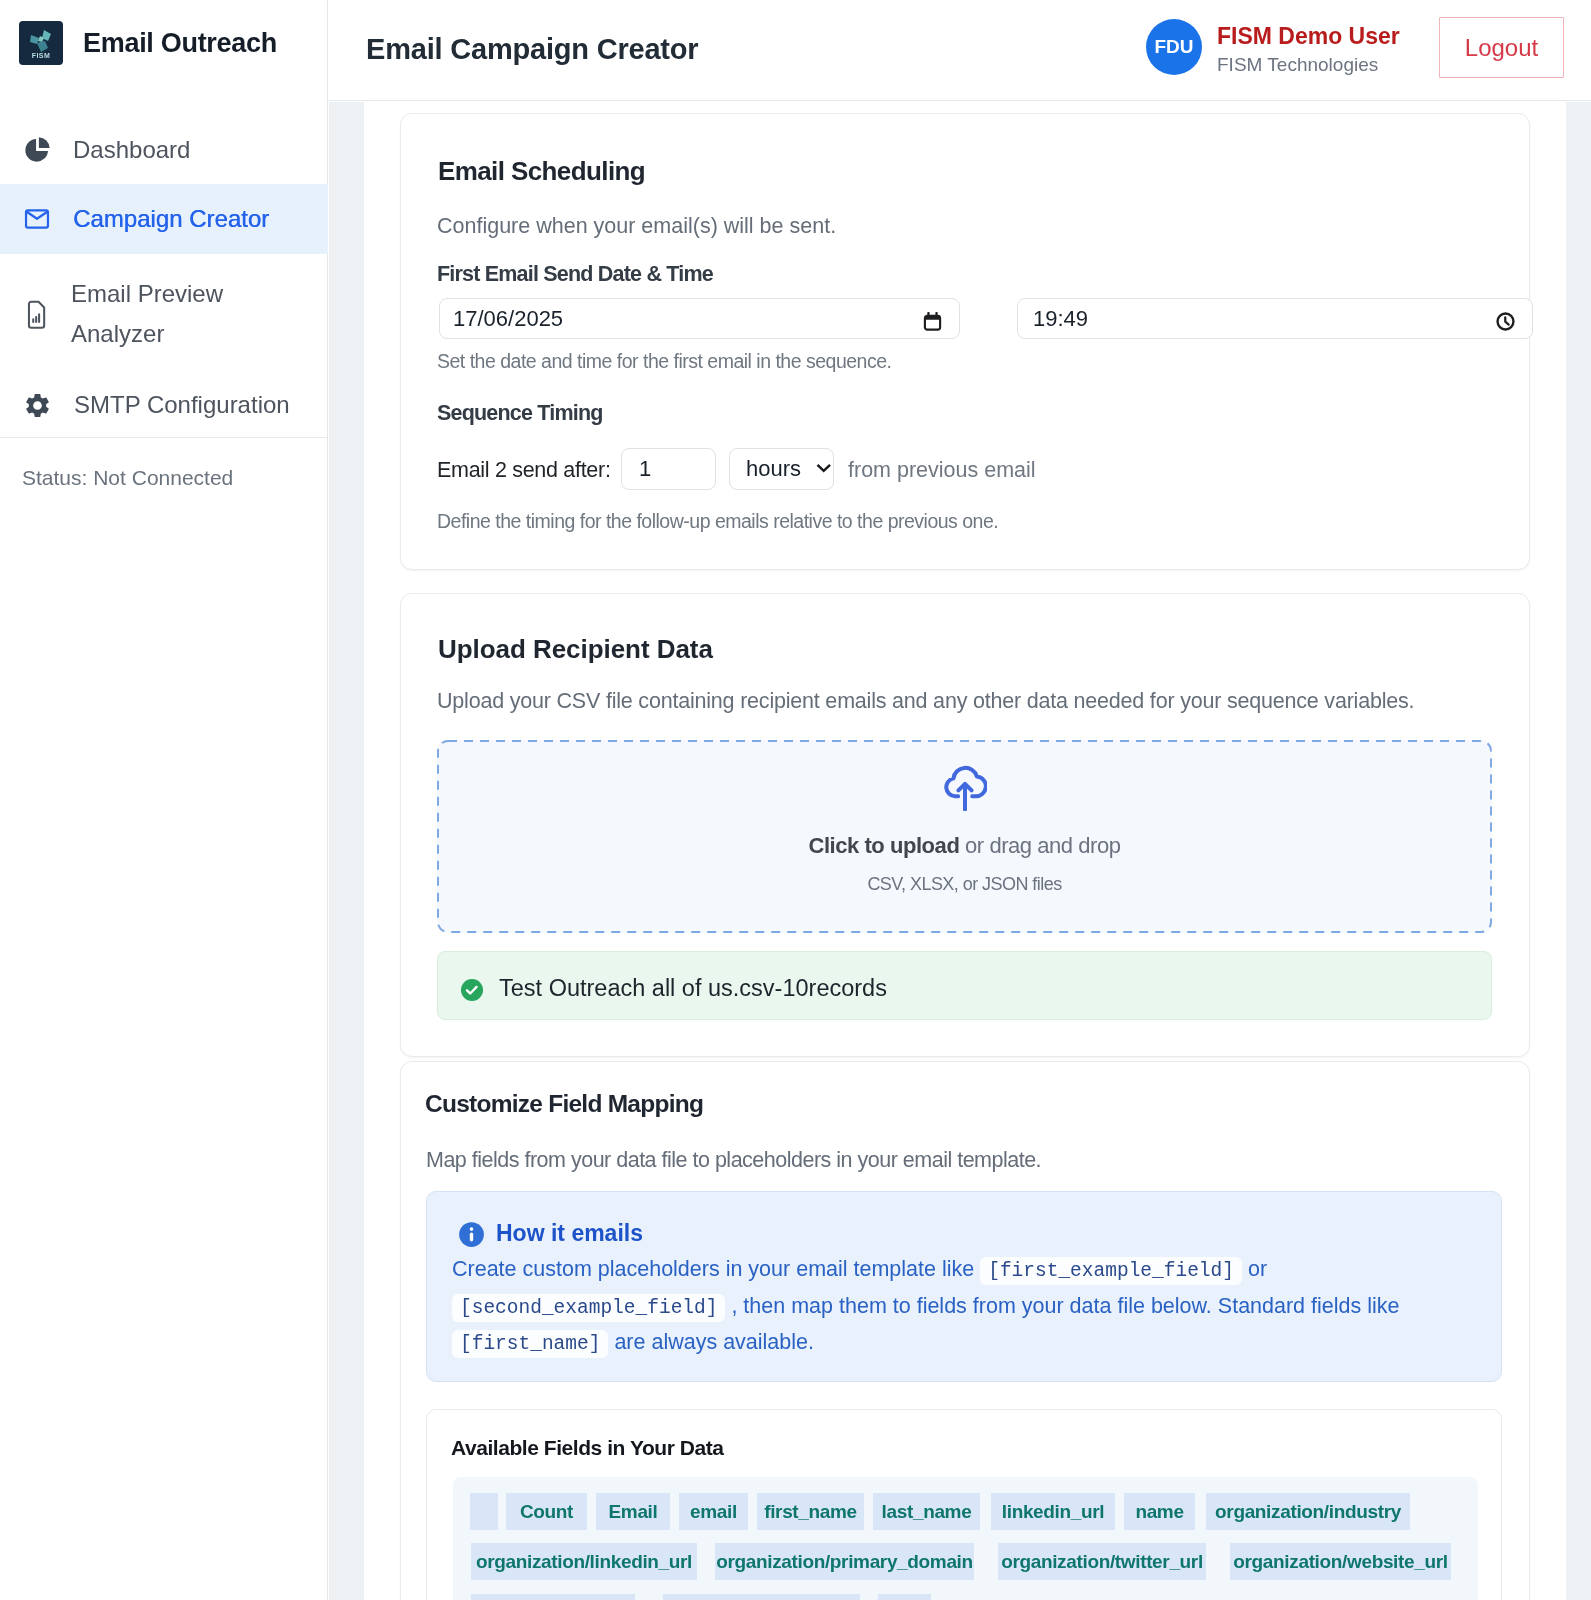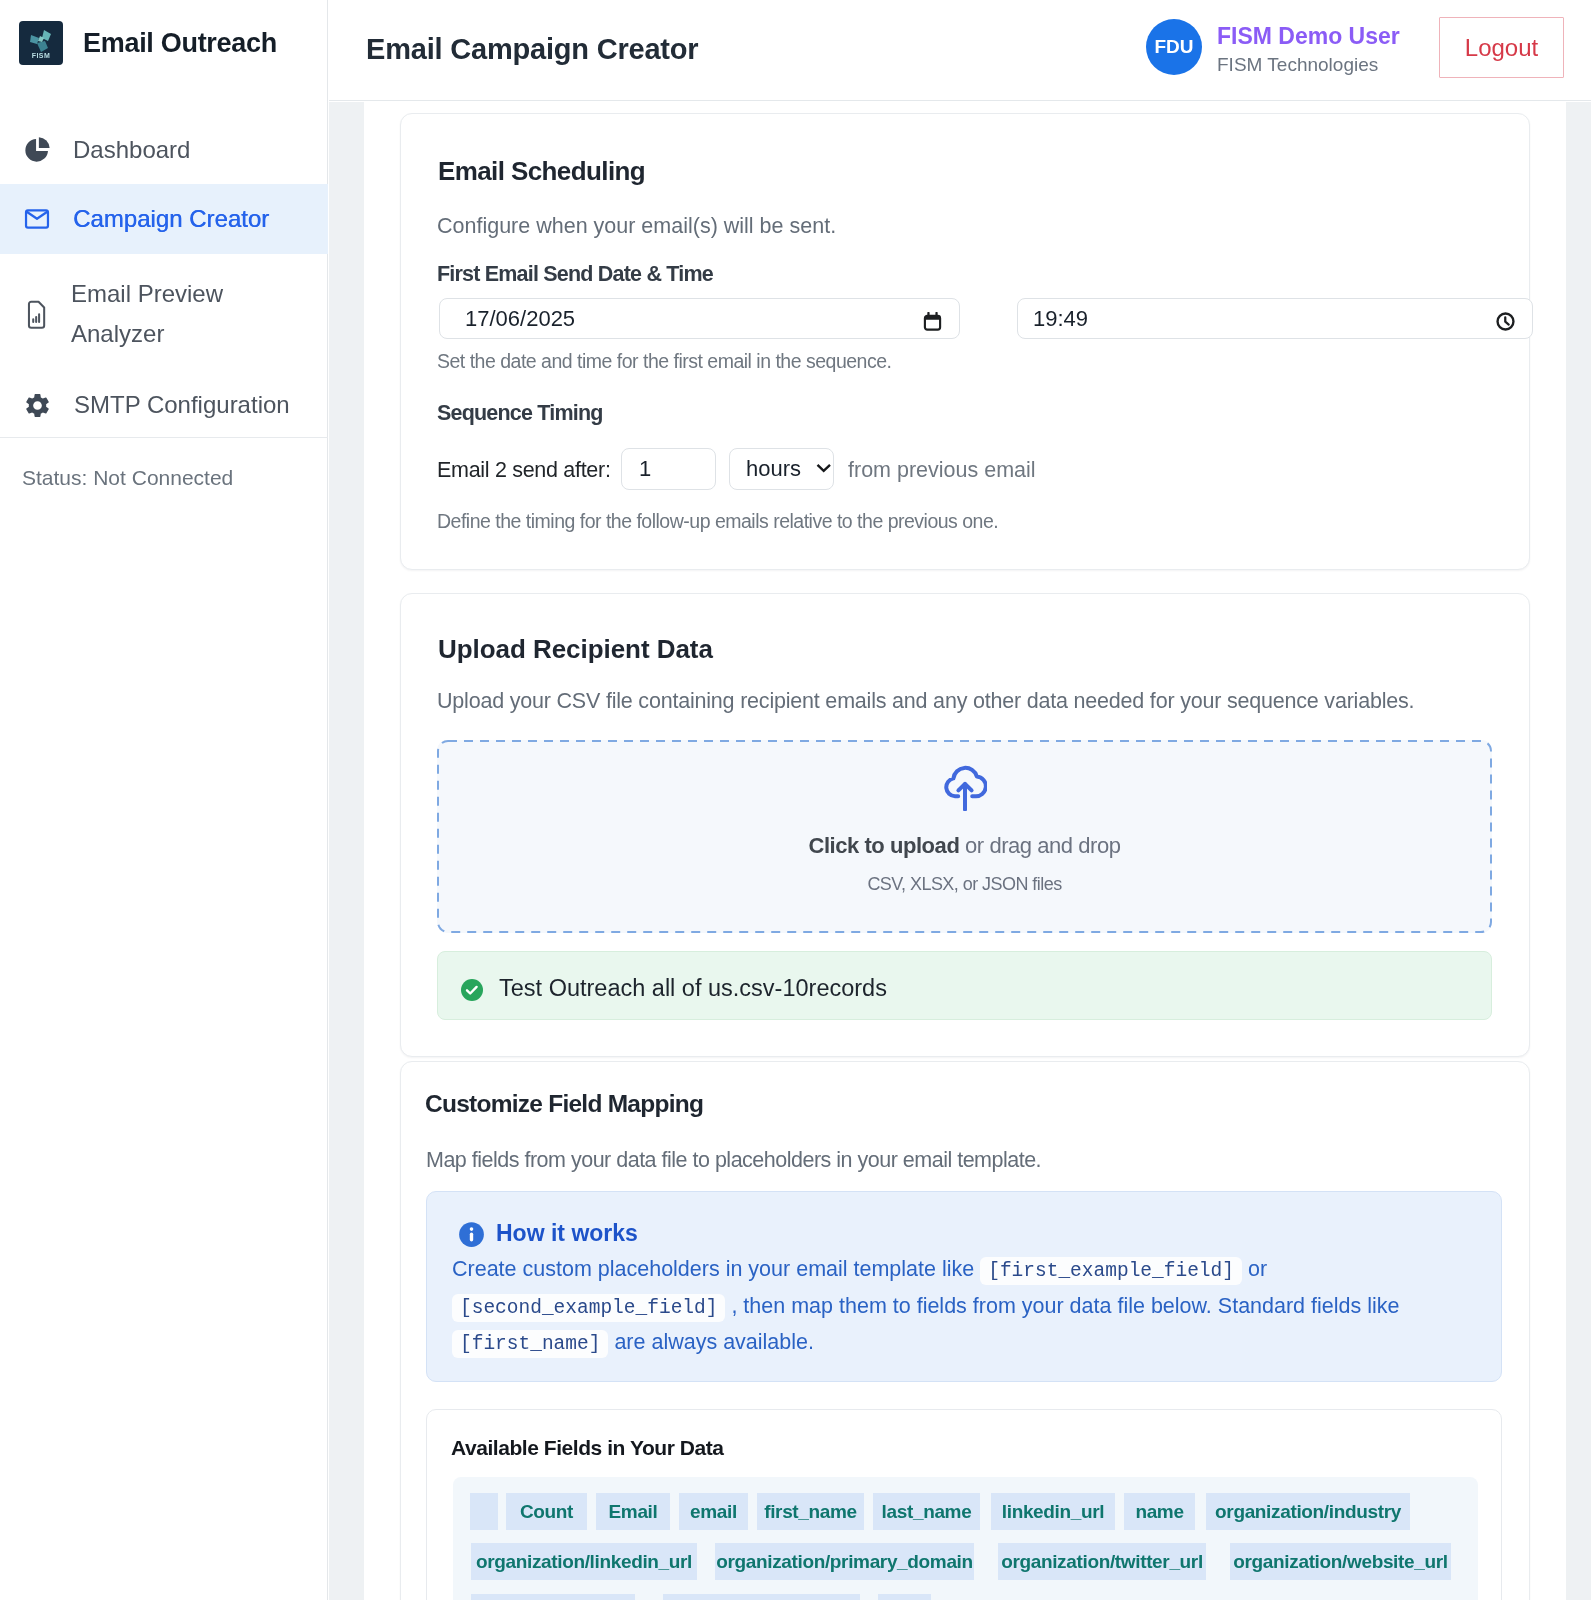--- a/index.html
+++ b/index.html
@@ -20,21 +20,21 @@
 .ni-epa { height:114px; padding-top:6px; }
 .ni-epa .lab { line-height:40px; }
 .ni-smtp { height:68px; margin-top:3px; }
 .side-div { position:absolute; top:437px; left:0; width:328px; border-top:1px solid #e7eaed; }
 .side-status { position:absolute; top:466px; left:22px; font-size:21px; color:#6a737d; }
 
 
 .header { position:absolute; left:329px; top:0; width:1262px; height:101px; background:#fff; border-bottom:1px solid #e4e8eb; }
 .h-title { position:absolute; left:37px; top:33px; font-size:29px; font-weight:700; color:#222c37; letter-spacing:-0.2px; }
 .avatar { position:absolute; left:817px; top:19px; width:56px; height:56px; border-radius:50%; background:#1a73e8; color:#fff; font-size:19px; font-weight:700; display:flex; align-items:center; justify-content:center; }
-.h-name { position:absolute; left:888px; top:23px; font-size:23px; font-weight:700; color:#8b5cf6; }
+.h-name { position:absolute; left:888px; top:23px; font-size:23px; font-weight:700; color:#b91c1c; }
 .h-org { position:absolute; left:888px; top:54px; font-size:19px; color:#6b7480; }
 .logout { position:absolute; left:1110px; top:17px; width:125px; height:61px; border:1px solid #efb3ba; border-radius:1px; color:#d63948; font-size:24px; display:flex; align-items:center; justify-content:center; background:#fff; }
 
 
 .mainbg { position:absolute; left:329px; top:102px; width:1262px; height:1498px; background:#eef1f3; }
 .panel { position:absolute; left:35px; top:0; width:1202px; height:1498px; background:#fff; }
 .card { position:absolute; left:36px; width:1130px; background:#fff; border:1px solid #e9ecef; border-radius:12px; box-shadow:0 1px 2px rgba(16,24,40,.05); }
 .card1 { top:11px; height:457px; }
 .card2 { top:491px; height:464px; }
 .card3 { top:959px; height:700px; }
@@ -42,21 +42,21 @@
 .ttl { position:absolute; font-size:26px; font-weight:700; color:#1f2630; letter-spacing:-0.6px; }
 .desc { position:absolute; font-size:21.5px; color:#646d78; }
 .lbl { position:absolute; font-size:21.5px; font-weight:700; color:#343c46; letter-spacing:-0.8px; }
 .helper { position:absolute; font-size:19.5px; color:#6f7780; letter-spacing:-0.5px; }
 .inp { position:absolute; border:1px solid #dee2e6; border-radius:8px; background:#fff; font-size:22px; color:#19212b; display:flex; align-items:center; }
 
 
 .c1-title { left:37px; top:42px; }
 .c1-desc { left:36px; top:100px; }
 .c1-lbl1 { left:36px; top:148px; }
-.c1-date { left:38px; top:184px; width:521px; height:41px; padding-left:25px; }
+.c1-date { left:38px; top:184px; width:521px; height:41px; padding-left:13px; }
 .c1-time { left:575px; top:184px; width:516px; height:41px; padding-left:15px;margin-left:41px; }
 .c1-help1 { left:36px; top:236px; }
 .c1-lbl2 { left:36px; top:287px; }
 .c1-after { left:36px; top:344px; font-size:21.5px; color:#212529; position:absolute; letter-spacing:-0.3px; }
 .c1-num { left:220px; top:334px; width:95px; height:42px; padding-left:17px; }
 .c1-sel { left:328px; top:334px; width:105px; height:42px; padding-left:16px; }
 .c1-from { left:447px; top:344px; font-size:21.5px; color:#6f7780; position:absolute; }
 .c1-help2 { left:36px; top:396px; }
 .in-icon { position:absolute; right:17px; top:13px; } .in-icon svg { display:block; }
 
@@ -211,21 +211,21 @@
     <div class="ttl c3-title" style="font-size:26px;">Customize Field Mapping</div>
     <div class="desc c3-desc">Map fields from your data file to placeholders in your email template.</div>
     <div class="infobox">
       <div class="ib-icon">
         <svg width="27" height="27" viewBox="0 0 24 24">
           <circle cx="12" cy="12" r="11" fill="#2f6fd6"></circle>
           <circle cx="12" cy="7.2" r="1.6" fill="#fff"></circle>
           <rect x="10.5" y="10.2" width="3" height="8" rx="1.5" fill="#fff"></rect>
         </svg>
       </div>
-      <div class="ib-h">How it works</div>
+      <div class="ib-h">How it emails</div>
       <div class="ib-p">Create custom placeholders in your email template like <span class="code">[first_example_field]</span> or<br><span class="code">[second_example_field]</span> , then map them to fields from your data file below. Standard fields like<br><span class="code">[first_name]</span> are always available.</div>
     </div>
     <div class="subcard">
       <div class="sc-title">Available Fields in Your Data</div>
       <div class="chipbox">
         <div class="chip" style="left:17px; top:16px; width:28px;"></div>
         <div class="chip" style="left:53px; top:16px; width:81px;">Count</div>
         <div class="chip" style="left:143px; top:16px; width:74px;">Email</div>
         <div class="chip" style="left:226px; top:16px; width:69px;">email</div>
         <div class="chip" style="left:304px; top:16px; width:107px;">first_name</div>

